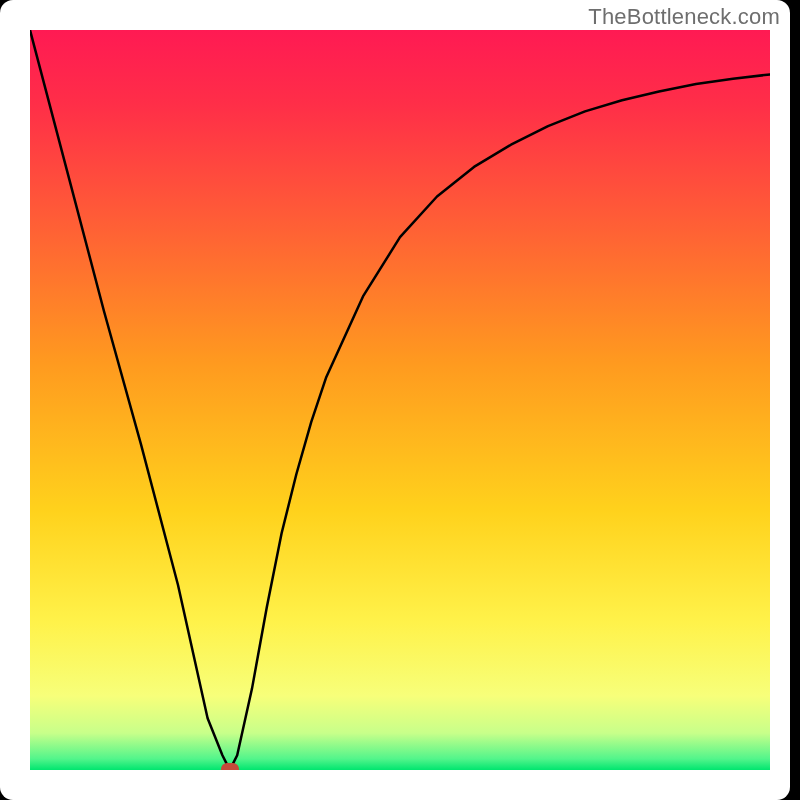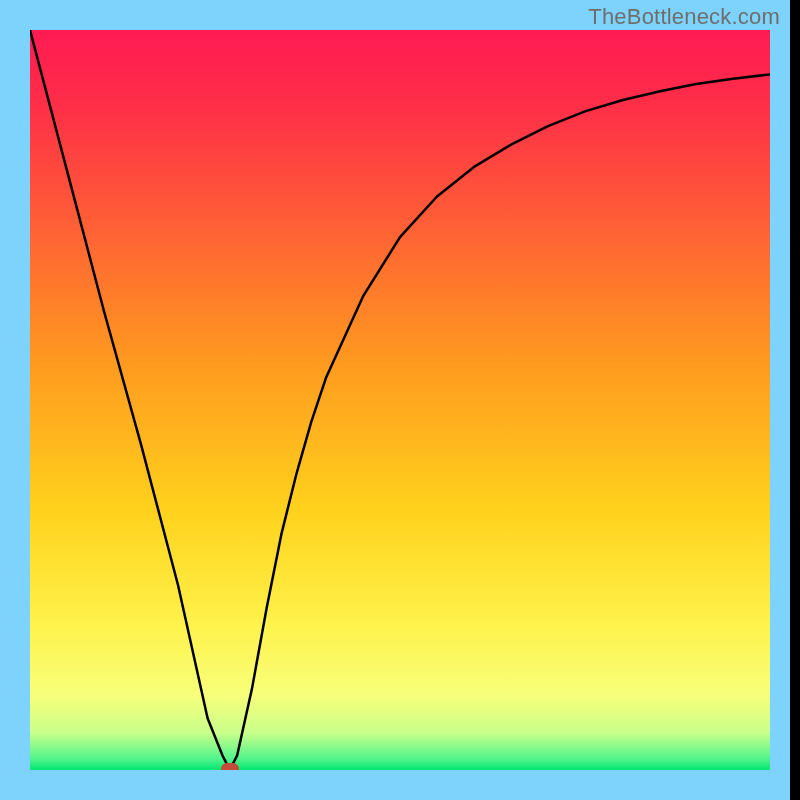--- a/index.html
+++ b/index.html
@@ -10,21 +10,22 @@
     overflow: hidden;
     background: #000;
     font-family: Arial, Helvetica, sans-serif;
   }
   .frame {
     position: absolute;
     left: 0;
     top: 0;
     width: 790px;
     height: 800px;
-    background: #7dd3fc;
+    background: #ffffff;
+    border-radius: 13px;
   }
   .plot {
     position: absolute;
     left: 30px;
     top: 30px;
     width: 740px;
     height: 740px;
     overflow: hidden;
   }
   .gradient {

